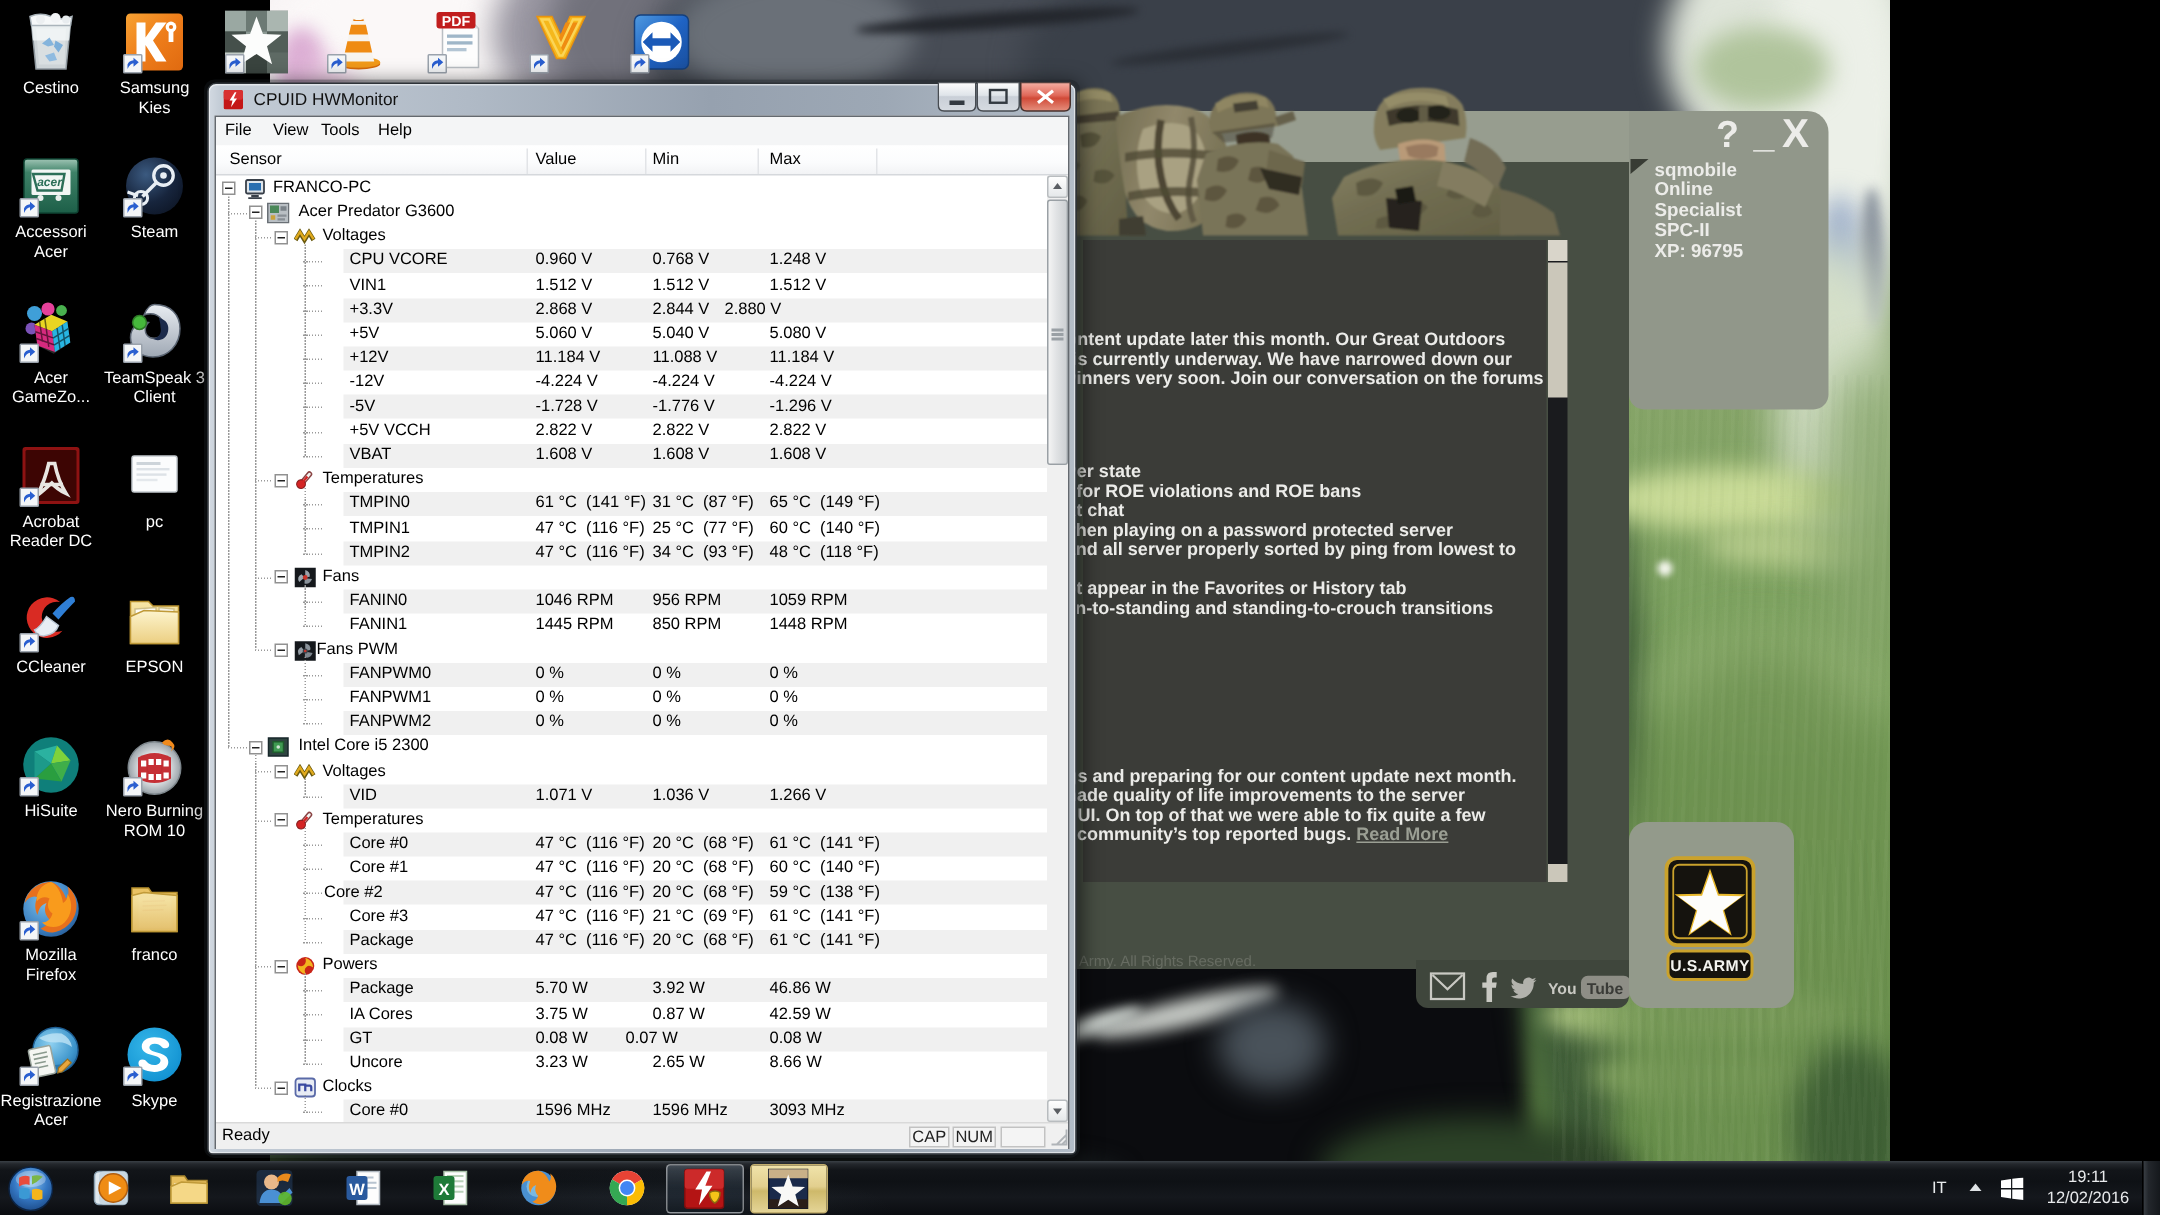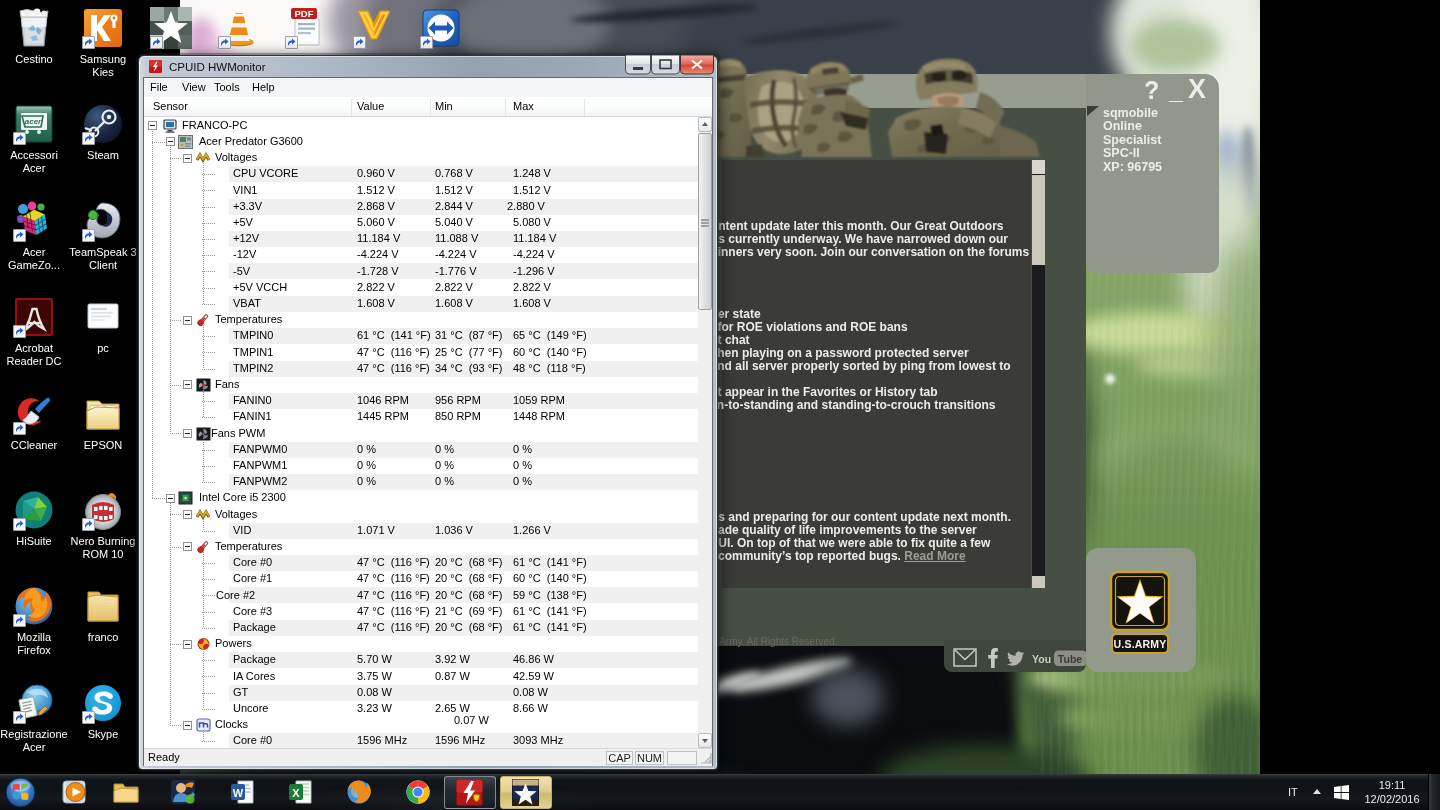--- a/index.html
+++ b/index.html
@@ -617,21 +617,21 @@
 <div class="hline" style="left:202px;top:174.1px;width:13px;"></div>
 <div class="dt" style="left:233px;top:183.6px;">VIN1</div>
 <div class="dt" style="left:357px;top:183.6px;">1.512 V</div>
 <div class="dt" style="left:435px;top:183.6px;">1.512 V</div>
 <div class="dt" style="left:513px;top:183.6px;">1.512 V</div>
 <div class="hline" style="left:202px;top:190.3px;width:13px;"></div>
 <div class="a" style="left:229px;top:198.5px;width:469px;height:16.2px;background:#f0f0f0;"></div>
 <div class="dt" style="left:233px;top:199.8px;">+3.3V</div>
 <div class="dt" style="left:357px;top:199.8px;">2.868 V</div>
 <div class="dt" style="left:435px;top:199.8px;">2.844 V</div>
-<div class="dt" style="left:507px;top:199.8px;">2.880 V</div>
+<div class="dt" style="left:483px;top:199.8px;">2.880 V</div>
 <div class="hline" style="left:202px;top:206.5px;width:13px;"></div>
 <div class="dt" style="left:233px;top:216.0px;">+5V</div>
 <div class="dt" style="left:357px;top:216.0px;">5.060 V</div>
 <div class="dt" style="left:435px;top:216.0px;">5.040 V</div>
 <div class="dt" style="left:513px;top:216.0px;">5.080 V</div>
 <div class="hline" style="left:202px;top:222.7px;width:13px;"></div>
 <div class="a" style="left:229px;top:230.9px;width:469px;height:16.2px;background:#f0f0f0;"></div>
 <div class="dt" style="left:233px;top:232.2px;">+12V</div>
 <div class="dt" style="left:357px;top:232.2px;">11.184 V</div>
 <div class="dt" style="left:435px;top:232.2px;">11.088 V</div>
@@ -745,21 +745,21 @@
 <div class="dt" style="left:513px;top:653.4px;">46.86 W</div>
 <div class="hline" style="left:202px;top:660.1px;width:13px;"></div>
 <div class="dt" style="left:233px;top:669.6px;">IA Cores</div>
 <div class="dt" style="left:357px;top:669.6px;">3.75 W</div>
 <div class="dt" style="left:435px;top:669.6px;">0.87 W</div>
 <div class="dt" style="left:513px;top:669.6px;">42.59 W</div>
 <div class="hline" style="left:202px;top:676.3px;width:13px;"></div>
 <div class="a" style="left:229px;top:684.5px;width:469px;height:16.2px;background:#f0f0f0;"></div>
 <div class="dt" style="left:233px;top:685.8px;">GT</div>
 <div class="dt" style="left:357px;top:685.8px;">0.08 W</div>
-<div class="dt" style="left:454px;top:685.8px;margin-top:28px;">0.07 W</div>
+<div class="dt" style="left:417px;top:685.8px;">0.07 W</div>
 <div class="dt" style="left:513px;top:685.8px;">0.08 W</div>
 <div class="hline" style="left:202px;top:692.5px;width:13px;"></div>
 <div class="dt" style="left:233px;top:702.0px;">Uncore</div>
 <div class="dt" style="left:357px;top:702.0px;">3.23 W</div>
 <div class="dt" style="left:435px;top:702.0px;">2.65 W</div>
 <div class="dt" style="left:513px;top:702.0px;">8.66 W</div>
 <div class="hline" style="left:202px;top:708.7px;width:13px;"></div>
 <div class="a" style="left:229px;top:733.1px;width:469px;height:16.2px;background:#f0f0f0;"></div>
 <div class="dt" style="left:233px;top:734.4px;">Core #0</div>
 <div class="dt" style="left:357px;top:734.4px;">1596 MHz</div>

